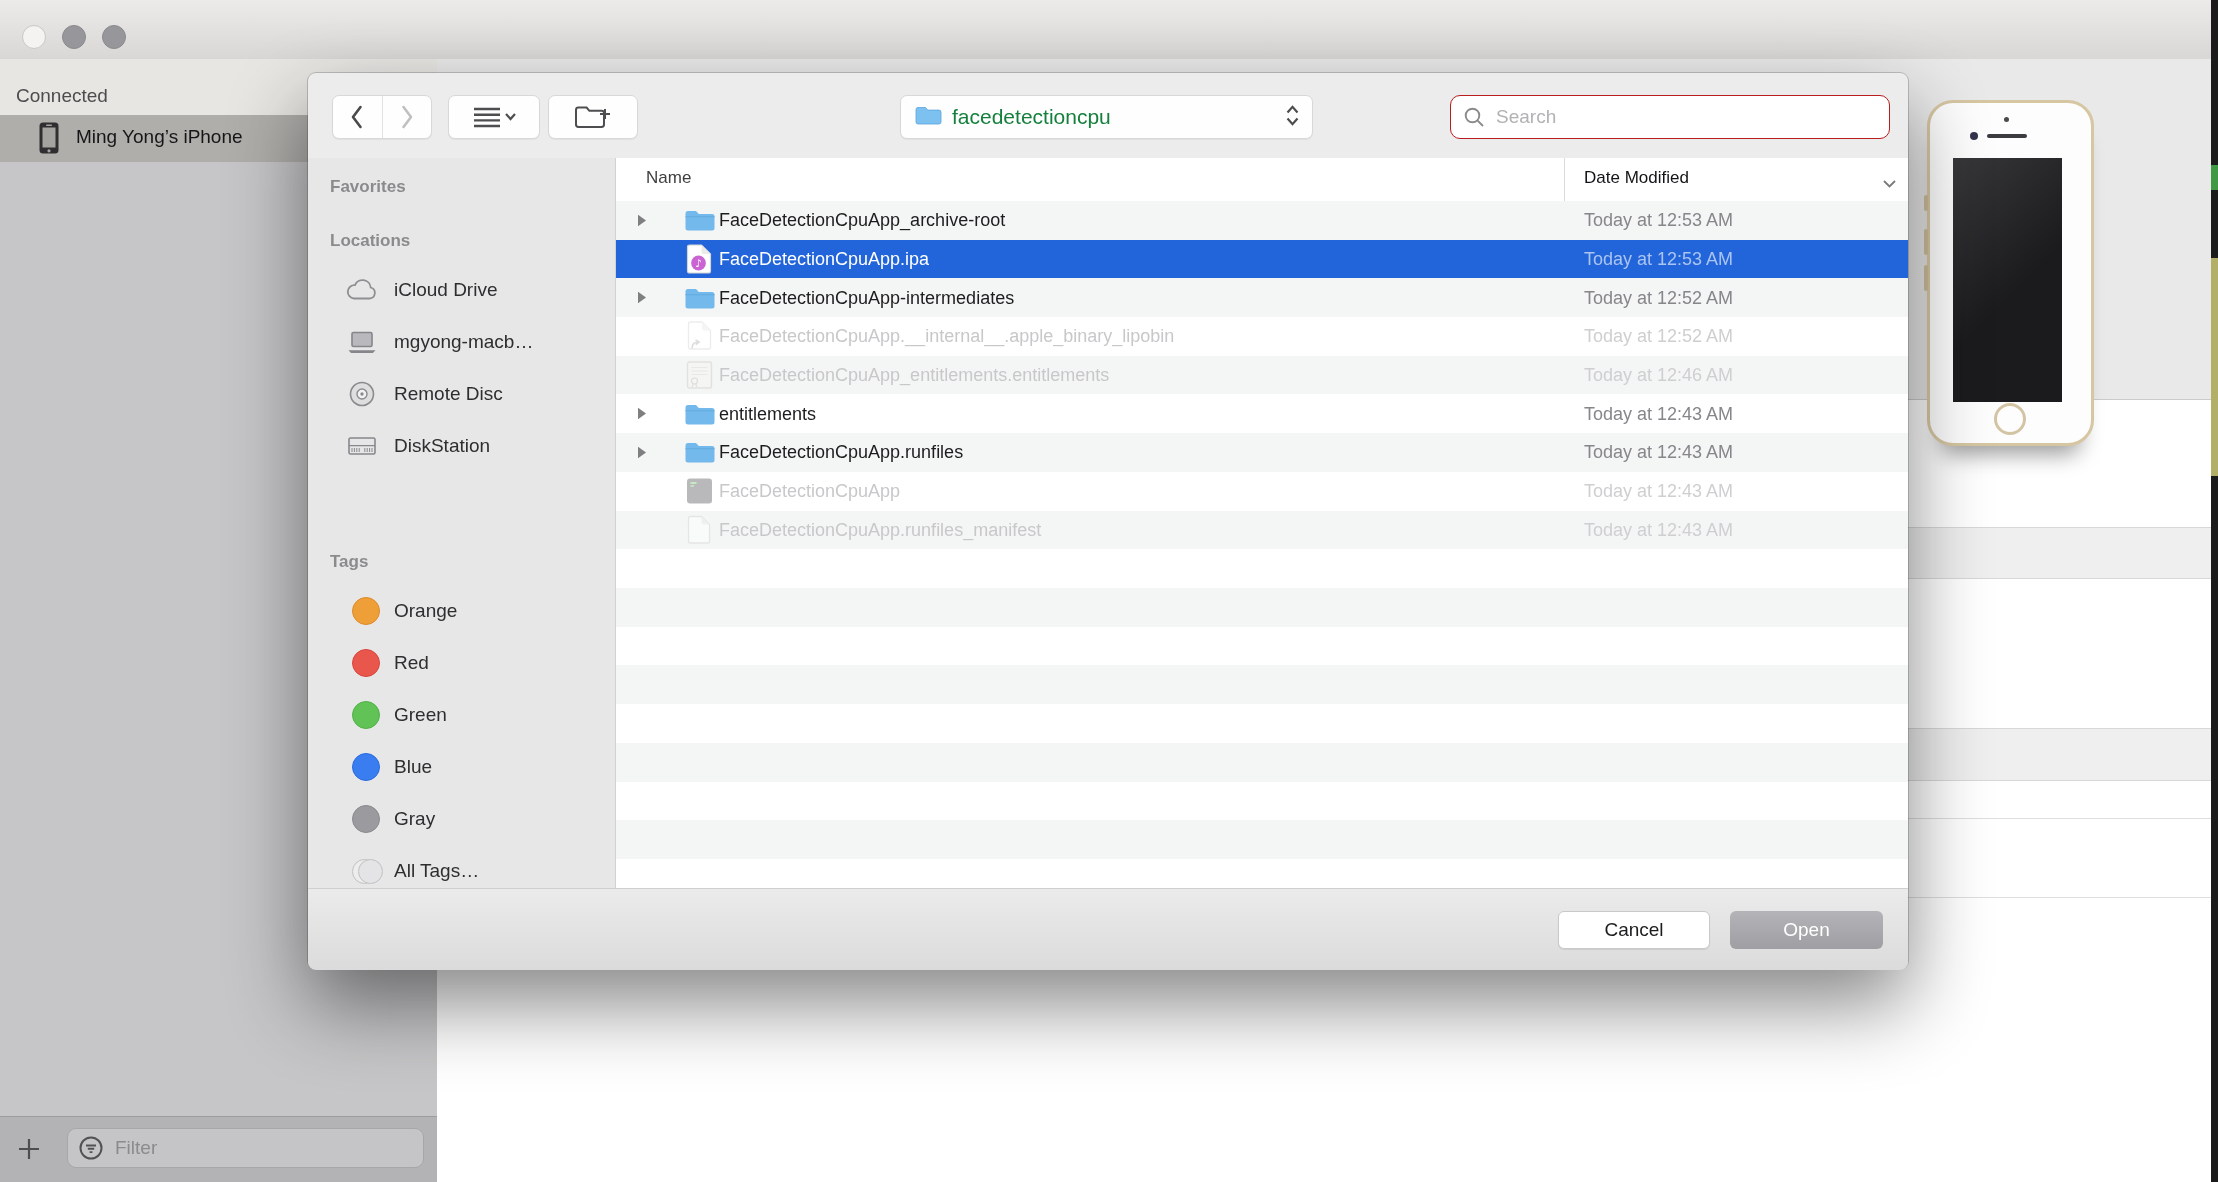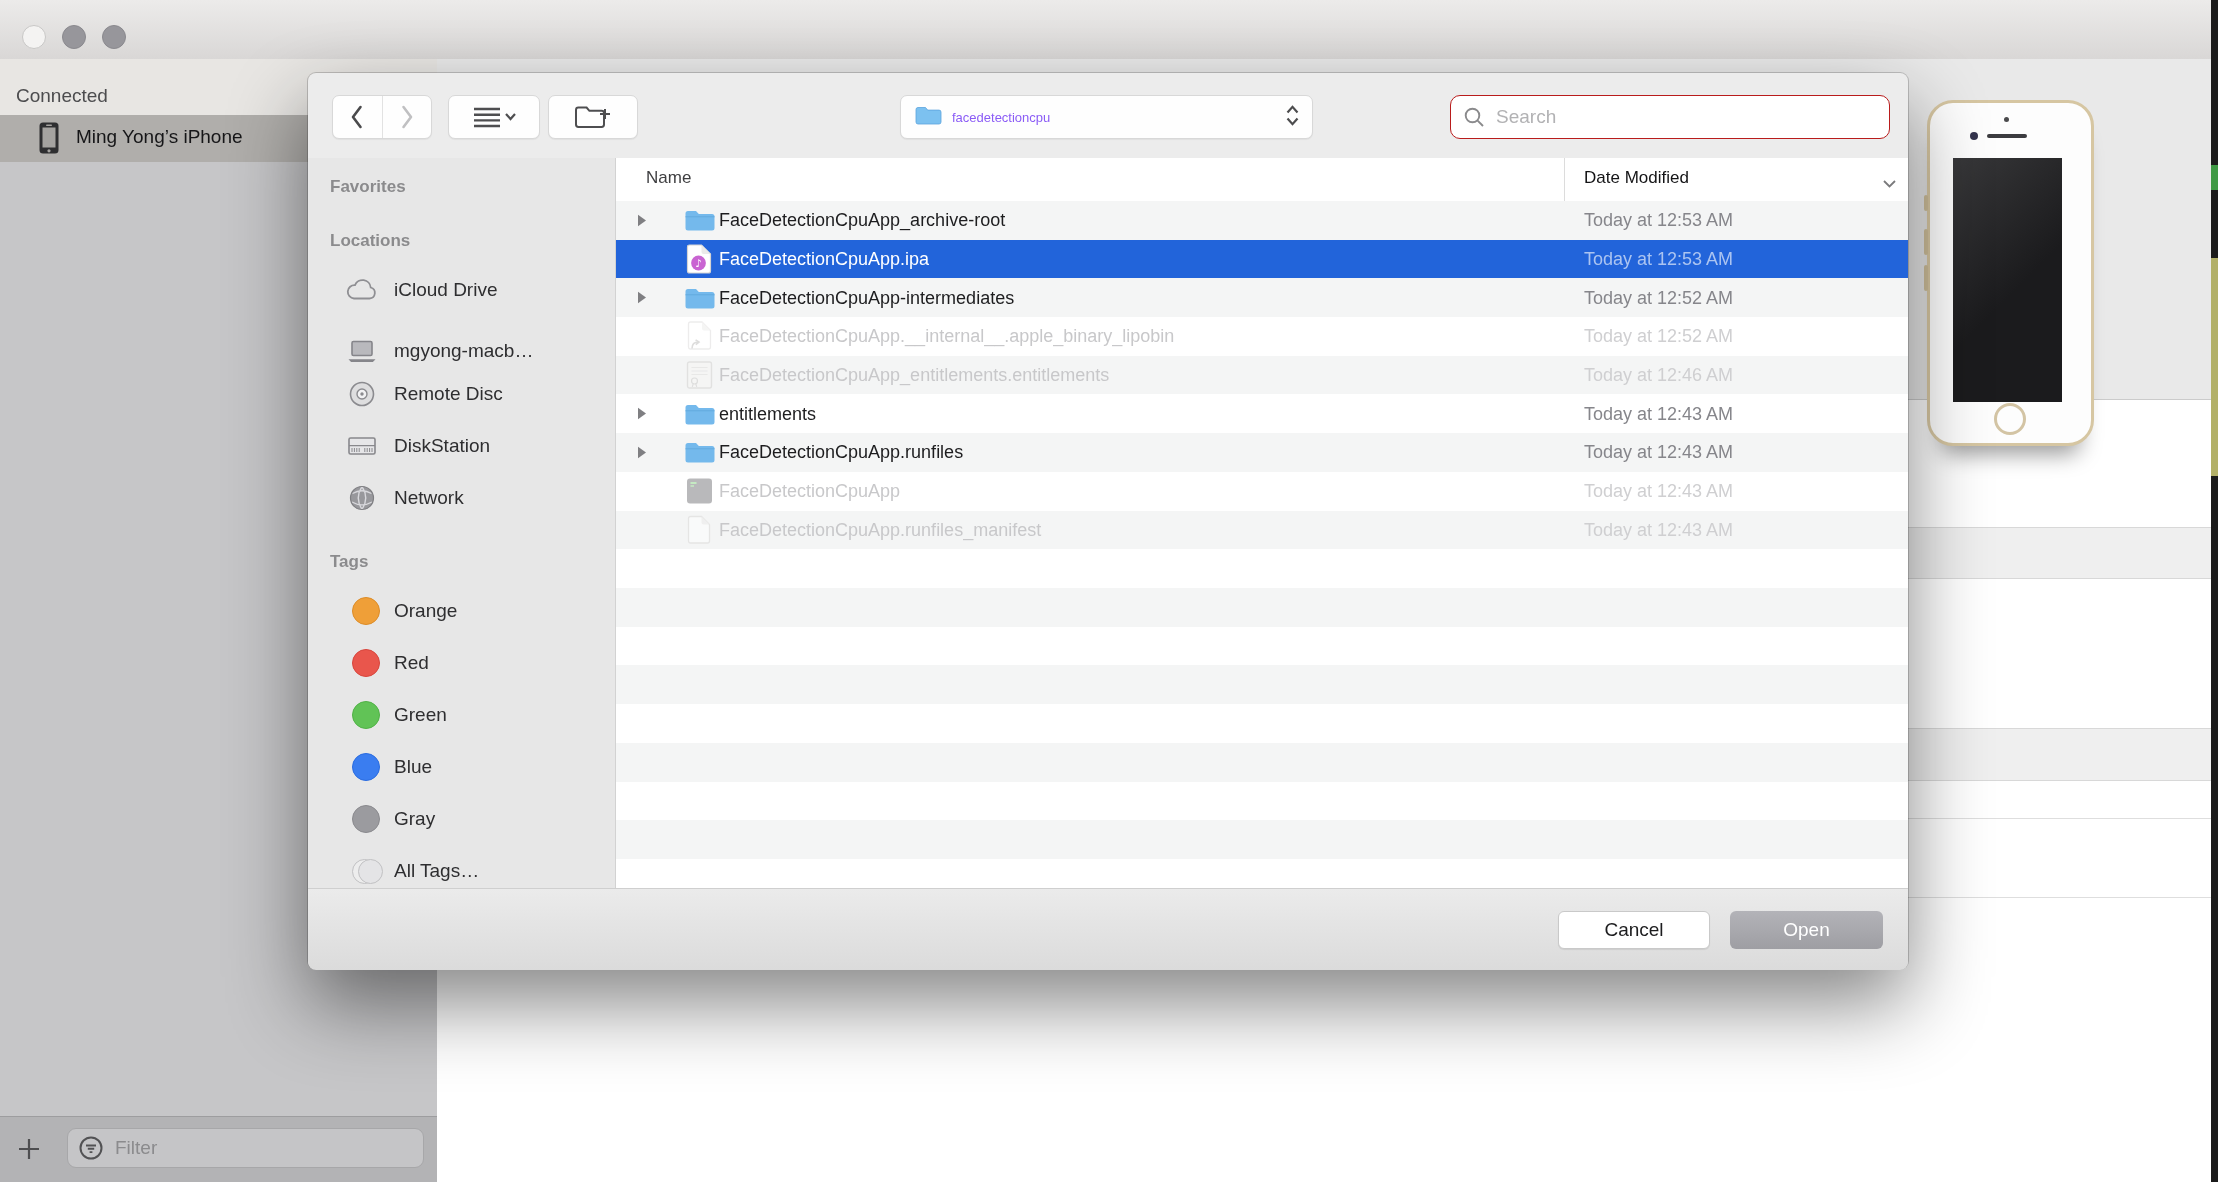--- a/index.html
+++ b/index.html
@@ -64,21 +64,21 @@
     border-radius:7px;box-shadow:0 1px 1px rgba(0,0,0,.05);display:flex;align-items:center;justify-content:center;}
   .navgroup{left:24px;width:98px;padding:0;}
   .navgroup .half{width:49px;height:100%;display:flex;align-items:center;justify-content:center;}
   .navgroup .half:first-child{border-right:1px solid #e2e2e2;}
   .viewbtn{left:140px;width:90px;}
   .newfolderbtn{left:240px;width:88px;}
   .pathctl{left:592px;width:411px;top:22px;height:42px;position:absolute;background:#fefefe;
     border:1px solid #d8d8d8;border-radius:7px;display:flex;align-items:center;
     box-shadow:0 1px 1px rgba(0,0,0,.05);}
   .pathctl .pfold{margin-left:14px;}
-  .pathctl .plabel{margin-left:10px;font-size:13px;color:#8b5cf6;flex:1;}
+  .pathctl .plabel{margin-left:10px;font-size:21px;color:#15803d;flex:1;}
   .pathctl .updown{margin-right:12px;}
   .searchfield{left:1142px;width:438px;top:22px;height:42px;position:absolute;background:#fff;
     border:1px solid #b91c1c;border-radius:10px;display:flex;align-items:center;}
   .searchfield svg{margin-left:12px;}
   .searchfield input{border:0;outline:none;background:transparent;font-size:19px;color:#333;
     font-family:inherit;margin-left:8px;width:380px;}
   .searchfield input::placeholder{color:#b2b2b4;}
 
   .dlg-sidebar{position:absolute;left:0;top:85px;width:307px;height:730px;background:#e7e7e7;
     border-right:1px solid #d2d2d2;border-radius:0 0 0 0;}
@@ -238,21 +238,21 @@
       <div class="sb-label" style="top:73px;">Locations</div>
 
       <div class="sb-item" style="top:106px;padding-left:48px;">
         <span class="sicon">
           <svg width="32" height="23">
               <path d="M8 20 h15.5 a5.6 5.6 0 0 0 1.2-11 A8.2 8.2 0 0 0 9 6.6 A6.6 6.6 0 0 0 8 20 Z" fill="none" stroke="#8f8f93" stroke-width="1.8"></path>
             </svg>
         </span>
         <span class="slabel">iCloud Drive</span>
       </div>
-      <div class="sb-item" style="top:167px;">
+      <div class="sb-item" style="top:158px;">
         <span class="sicon">
           <svg width="32" height="23">
               <rect x="6" y="2" width="20" height="14" rx="1.4" fill="#b9b9bd" stroke="#85858a" stroke-width="1.6"></rect>
               <path d="M2.5 19.8 h27 l-2.6 2.7 H5.1 Z" fill="#85858a"></path>
             </svg>
         </span>
         <span class="slabel">mgyong-macb…</span>
       </div>
       <div class="sb-item" style="top:210px;">
         <span class="sicon">
@@ -266,30 +266,20 @@
       </div>
       <div class="sb-item" style="top:262px;">
         <span class="sicon">
           <svg width="30" height="25">
               <rect x="2" y="4.5" width="26" height="16" rx="1.6" fill="#e6e6e8" stroke="#88888c" stroke-width="1.6"></rect>
               <path d="M2 12.2 h26" stroke="#88888c" stroke-width="1.3"></path>
               <path d="M5 14.5 v4 M7.4 14.5 v4 M9.8 14.5 v4 M12.2 14.5 v4 M17.8 14.5 v4 M20.2 14.5 v4 M22.6 14.5 v4 M25 14.5 v4" stroke="#88888c" stroke-width="1"></path>
             </svg>
         </span>
         <span class="slabel">DiskStation</span>
-      </div>
-      <div class="sb-item" style="top:314px;">
-        <span class="sicon">
-          <svg width="28" height="28">
-              <circle cx="14" cy="14" r="11.5" fill="#98989c"></circle>
-              <path d="M4.5 9.5 q9.5-5.5 19 0 M4 18 q10 5.8 20 0 M14 2.5 q7.5 11.5 0 23 M14 2.5 q-7.5 11.5 0 23" stroke="#d9d9dd" stroke-width="1.4" fill="none"></path>
-              <circle cx="14" cy="14" r="11.5" fill="none" stroke="#7e7e82" stroke-width="1.2"></circle>
-            </svg>
-        </span>
-        <span class="slabel">Network</span>
       </div>
 
       <div class="sb-label" style="top:394px;">Tags</div>
 
       <div class="sb-item" style="top:427px;">
         <span class="tagdot" style="background:#ef9f38;border:1px solid #dd8c27;"></span>
         <span class="slabel">Orange</span>
       </div>
       <div class="sb-item" style="top:531px;">
         <span class="tagdot" style="background:#61c356;border:1px solid #50b246;"></span>

